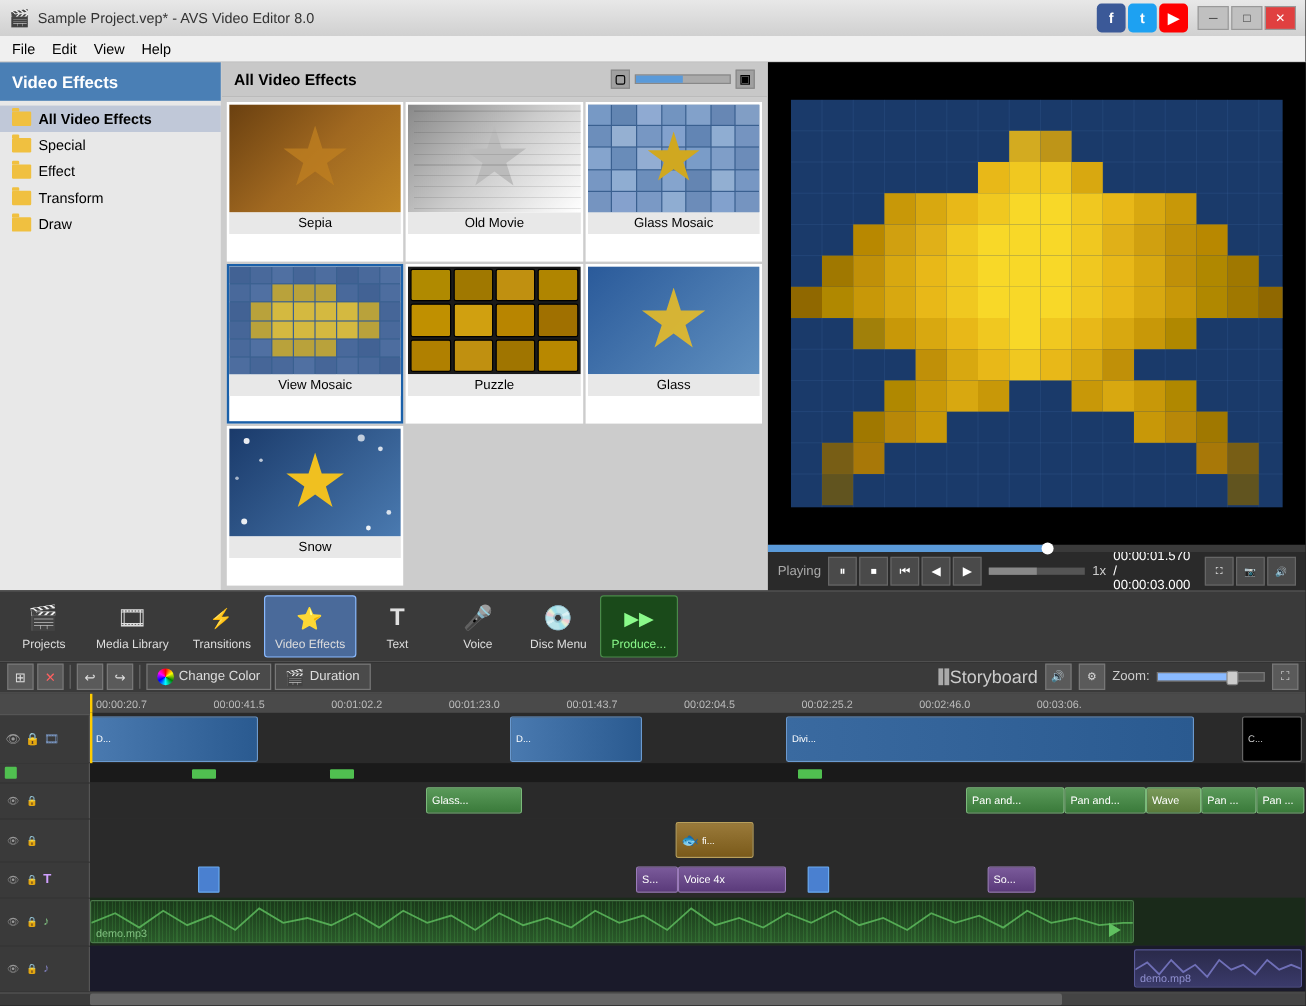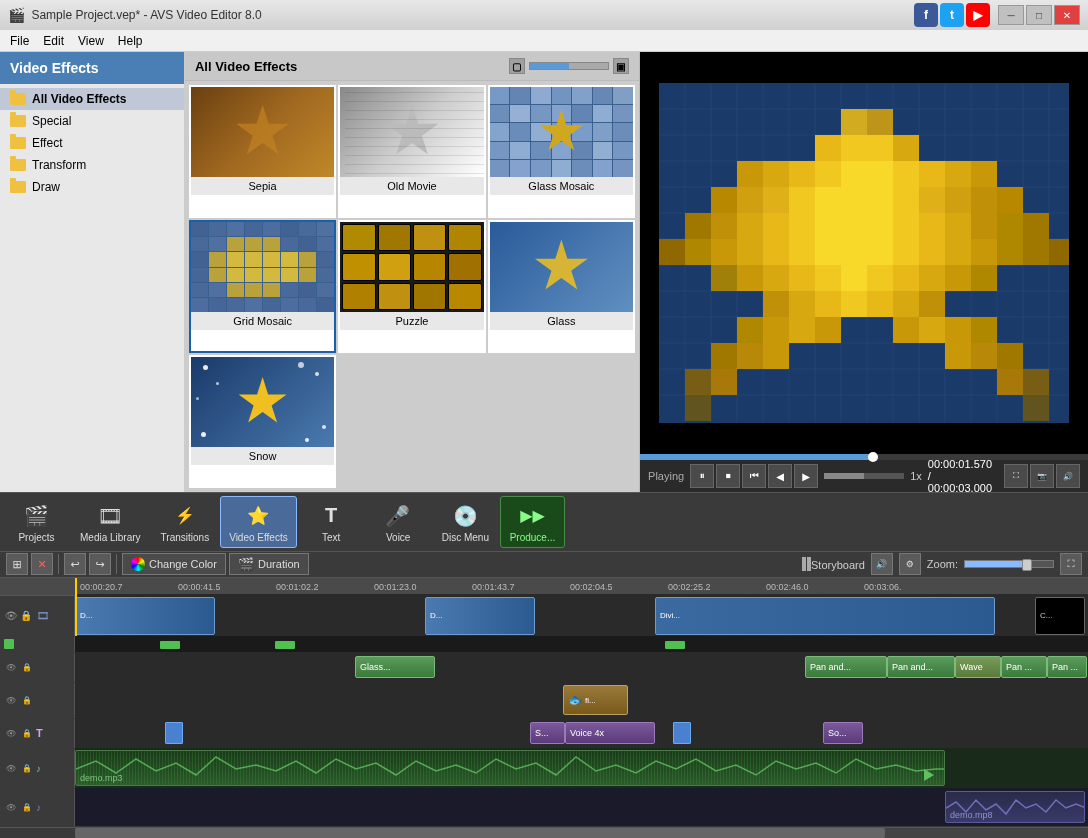--- a/index.html
+++ b/index.html
@@ -58,21 +58,21 @@
     .tool-btn { display: flex; flex-direction: column; align-items: center; justify-content: center; gap: 2px; padding: 4px 8px; cursor: pointer; color: #ddd; font-size: 10px; min-width: 65px; height: 52px; border: 1px solid transparent; border-radius: 3px; }
     .tool-btn.active { background: #4a6a9a; border-color: #8abaff; }
     .tool-icon { width: 32px; height: 32px; display: flex; align-items: center; justify-content: center; font-size: 20px; }
     .produce-btn { background: #1a4a1a; border-color: #4a8a4a; color: #8afa8a; }
 
     
     #timeline { background: #2a2a2a; flex: 1; overflow: hidden; }
     #timeline-toolbar { background: #3a3a3a; height: 28px; display: flex; align-items: center; padding: 0 6px; gap: 4px; border-bottom: 1px solid #555; }
     .tl-btn { width: 22px; height: 22px; background: #5a5a5a; border: 1px solid #777; display: flex; align-items: center; justify-content: center; cursor: pointer; color: #ddd; font-size: 11px; }
     .tl-separator { width: 1px; height: 20px; background: #666; margin: 0 2px; }
-    .tl-storyboard { display: flex; align-items: flex-end; gap: 0; margin-left: auto; color: #ccc; font-size: 11px; cursor: pointer; }
+    .tl-storyboard { display: flex; align-items: center; gap: 0; margin-left: auto; color: #ccc; font-size: 15px; cursor: pointer; }
     .storyboard-icon { display: flex; gap: 1px; }
     .sb-bar { width: 4px; height: 14px; background: #aaa; }
     .expand-btn { width: 22px; height: 22px; background: #5a5a5a; border: 1px solid #777; display: flex; align-items: center; justify-content: center; cursor: pointer; color: #ddd; font-size: 10px; }
 
     
     #timeline-ruler { height: 20px; background: #4a4a4a; display: flex; align-items: center; padding-left: 75px; overflow: hidden; position: relative; border-bottom: 1px solid #555; }
     .track-row { display: flex; align-items: center; height: 30px; border-bottom: 1px solid #3a3a3a; }
     .track-controls { width: 75px; min-width: 75px; background: #3a3a3a; border-right: 1px solid #555; display: flex; align-items: center; gap: 2px; padding: 0 4px; height: 100%; }
     .track-ctrl-btn { width: 14px; height: 14px; display: flex; align-items: center; justify-content: center; font-size: 8px; color: #999; cursor: pointer; }
     .track-content { flex: 1; height: 100%; position: relative; overflow: hidden; background: #2a2a2a; }
@@ -281,21 +281,21 @@
                   <div style="background:rgba(75,105,155,0.7);"></div>
                   <div style="background:rgba(80,110,160,0.7);"></div>
                   <div style="background:rgba(90,120,170,0.7);"></div>
                   <div style="background:rgba(75,105,155,0.7);"></div>
                   <div style="background:rgba(85,115,165,0.7);"></div>
                   <div style="background:rgba(80,110,160,0.7);"></div>
                   <div style="background:rgba(70,100,150,0.7);"></div>
               </div>
             </div>
           </div>
-          <div class="effect-label">Grid Mosaic</div>
+          <div class="effect-label">View Mosaic</div>
         </div>
 
         <div class="effect-item">
           <div class="effect-thumb">
             <div style="width:100%;height:90px;background:#1a1a1a;display:grid;grid-template-columns:repeat(4,1fr);grid-template-rows:repeat(3,1fr);gap:2px;padding:2px;">
               <div style="background:#b08a00;border-radius:2px;border:1px solid #000;"></div>
               <div style="background:#a07800;border-radius:2px;border:1px solid #000;"></div>
               <div style="background:#c09010;border-radius:2px;border:1px solid #000;"></div>
               <div style="background:#b08500;border-radius:2px;border:1px solid #000;"></div>
               <div style="background:#c09000;border-radius:2px;border:1px solid #000;"></div>

